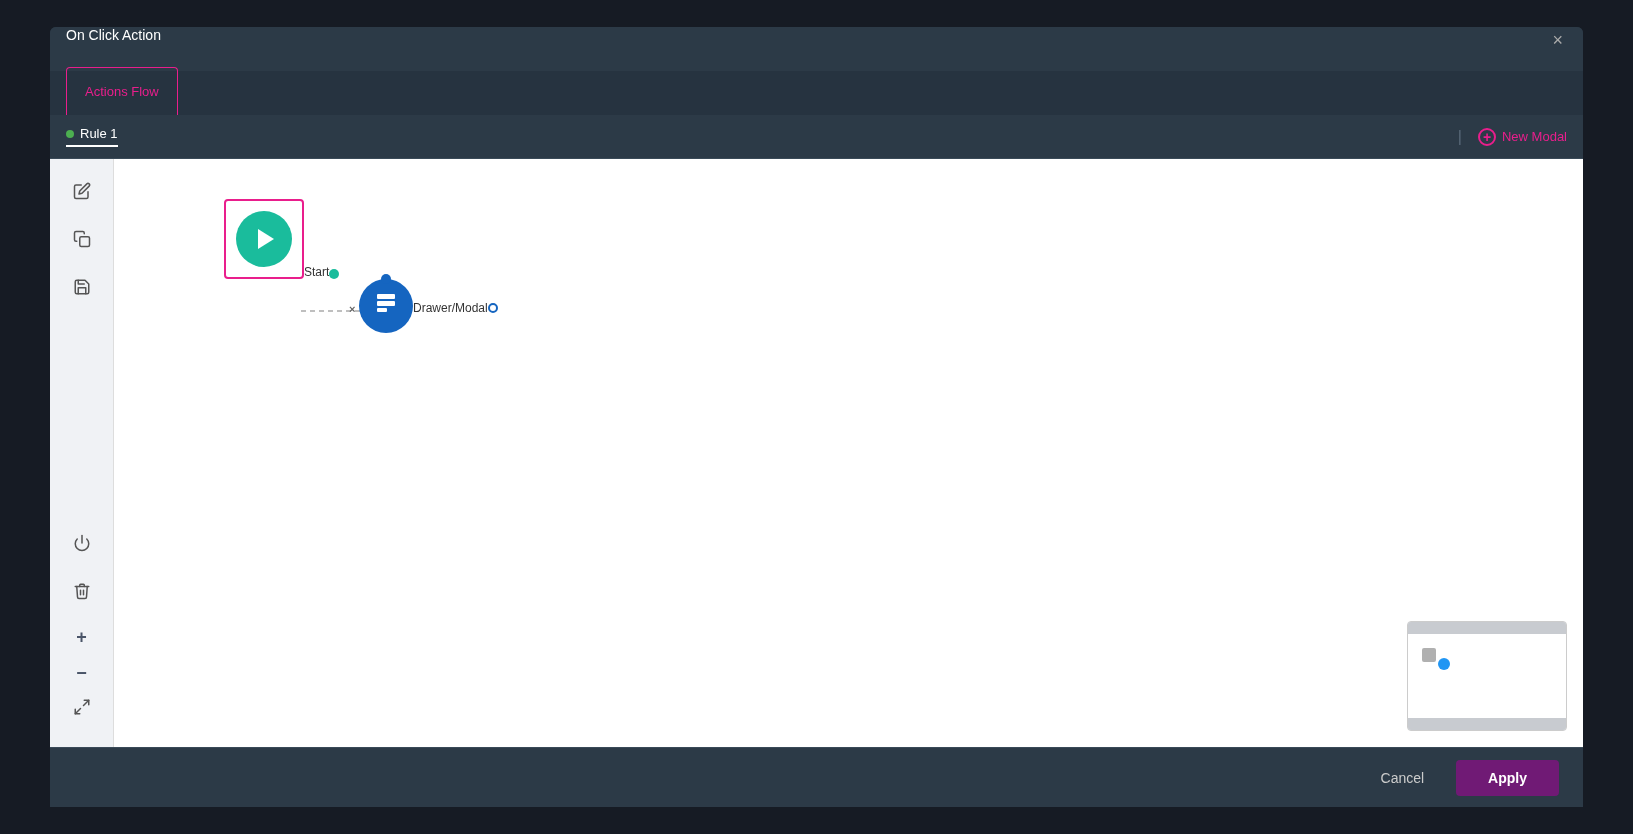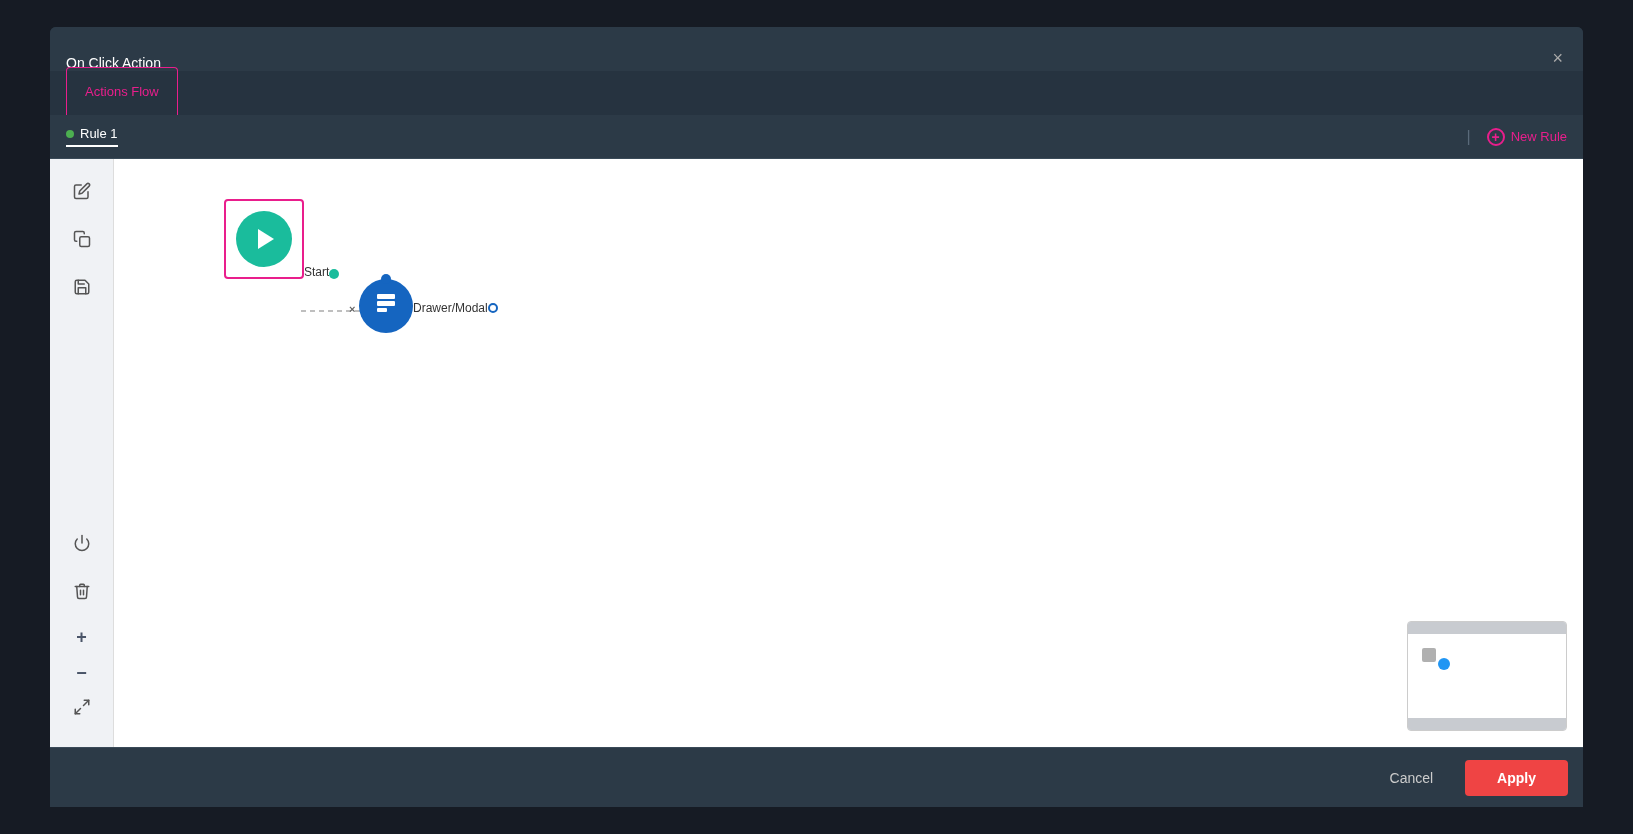--- a/index.html
+++ b/index.html
@@ -22,21 +22,21 @@
       display: flex;
       flex-direction: column;
       position: absolute;
       top: 0; left: 0; right: 0; bottom: 0;
       margin: auto;
     }
 
     
     .title-bar {
       display: flex;
-      align-items: flex-end;
+      align-items: flex-start;
       justify-content: space-between;
       background: #2c3a47;
       padding: 0 16px;
       height: 44px;
       border-radius: 6px 6px 0 0;
       flex-shrink: 0;
     }
     .title-bar-text {
       color: #fff;
       font-size: 14px;
@@ -298,36 +298,36 @@
       border-radius: 4px;
       overflow: hidden;
     }
 
     
     .footer {
       background: #2c3a47;
       display: flex;
       align-items: center;
       justify-content: flex-end;
-      padding: 12px 15px;
+      padding: 12px 24px;
       gap: 12px;
       height: 60px;
       flex-shrink: 0;
       border-top: 1px solid #3a4a58;
     }
     .cancel-btn {
       background: transparent;
       border: none;
       color: #ccc;
       font-size: 14px;
       cursor: pointer;
       padding: 8px 20px;
     }
     .apply-btn {
-      background: #ef4444;
+      background: #701a75;
       border: none;
       color: #fff;
       font-size: 14px;
       font-weight: 600;
       cursor: pointer;
       padding: 10px 32px;
       border-radius: 4px;
     }
 
     
@@ -356,21 +356,21 @@
 
     <div class="rule-bar">
       <div class="rule-tab">
         <span class="rule-dot"></span>
         <span class="rule-label">Rule 1</span>
       </div>
       <div style="display:flex;align-items:center;gap:8px;">
         <span class="divider-line">|</span>
         <button class="new-rule-btn">
           <span class="new-rule-plus">+</span>
-          <span>New Rule</span>
+          <span>New Modal</span>
         </button>
       </div>
     </div>
 
     <div class="main-content">
 
       <div class="sidebar-tools">
         <div class="tool-group">
           <button class="tool-btn">
             <span>

